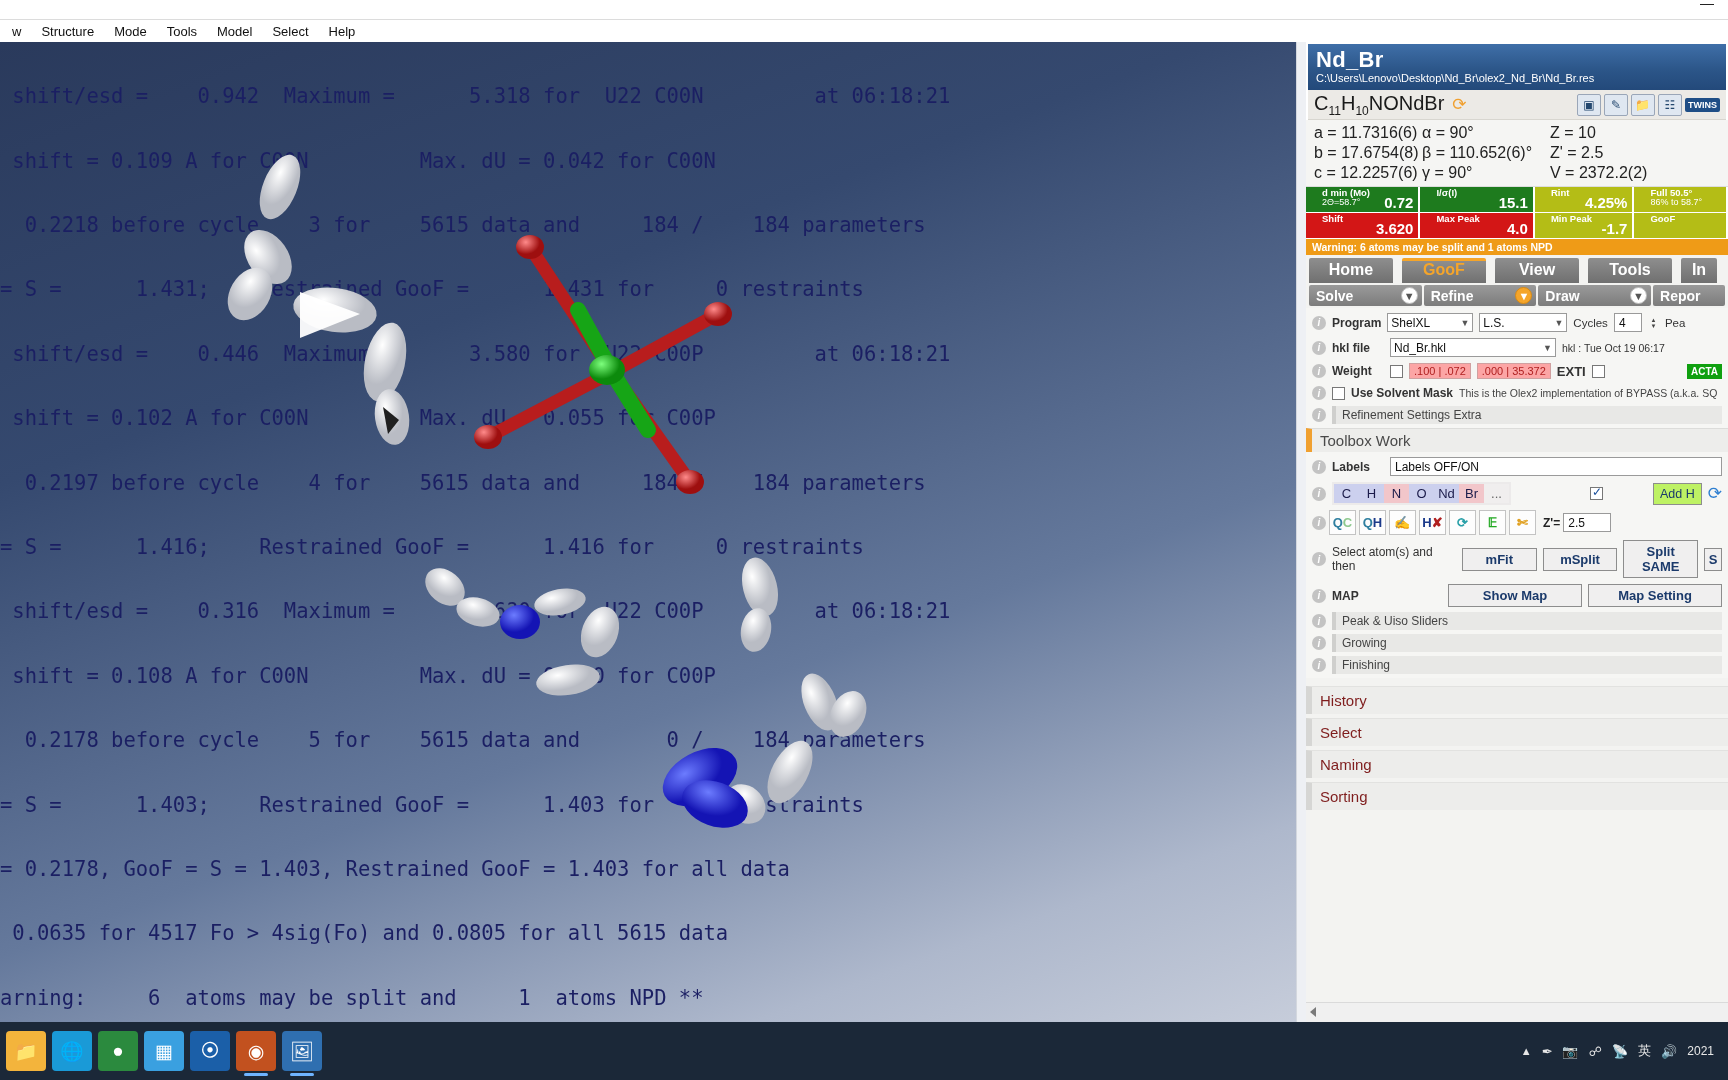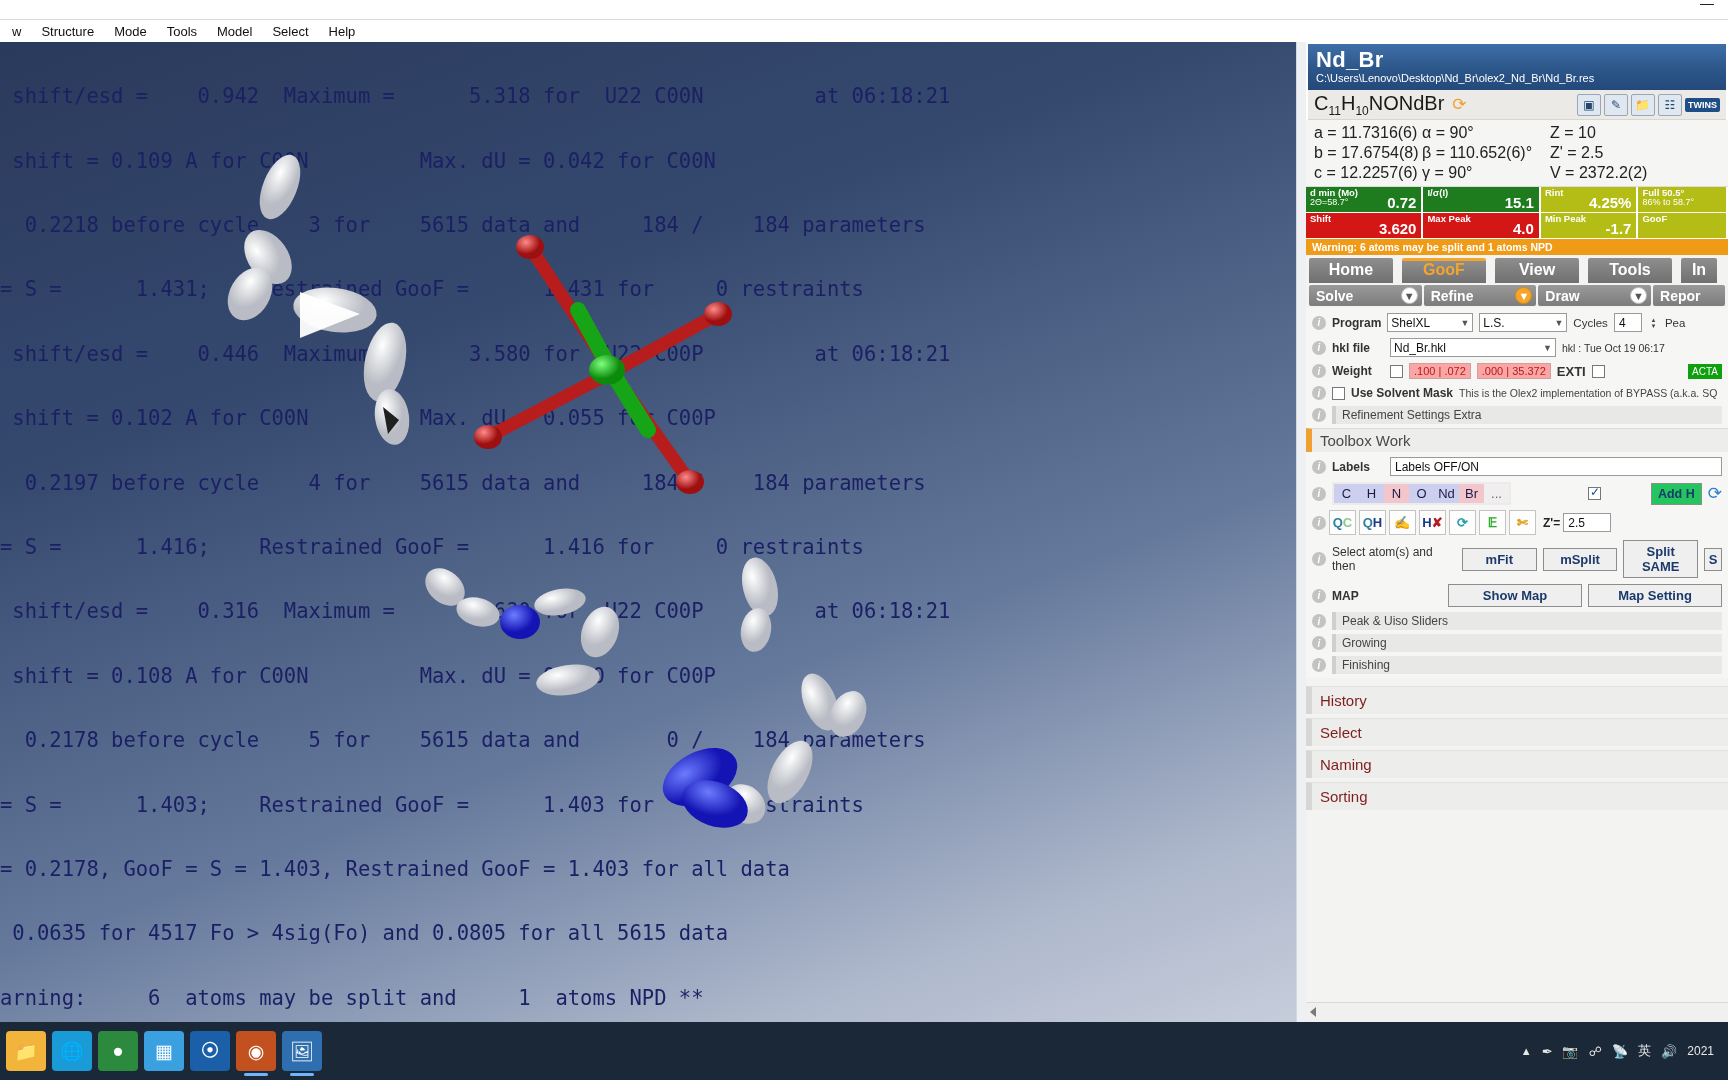--- a/index.html
+++ b/index.html
@@ -102,21 +102,21 @@
     background: #f5f5f3; border-bottom: 1px solid #ddd;
     padding: 3px 8px; font-size: 16px;
   }
   .cell div { padding: 1px 0; white-space: nowrap; }
 
   
   .stats { display: flex; flex-direction: column; }
   .srow { display: flex; height: 26px; }
   .scell {
     flex: 1; position: relative; color: #fff; border-right: 2px solid #fff;
-    border-bottom: 1px solid #fff; padding: 1px 4px; overflow: hidden;
+    border-bottom: 1px solid #fff; padding: 1px 16px; overflow: hidden;
   }
   .scell .lbl { font-size: 9.5px; font-weight: bold; line-height: 10px; }
   .scell .lbl2 { font-size: 9px; line-height: 9px; }
   .scell .val {
     position: absolute; right: 5px; bottom: 1px;
     font-size: 15px; font-weight: bold;
   }
   .sc-green { background: #1e7b1e; }
   .sc-red { background: #d31616; }
   .sc-olive { background: #b4bd16; }
@@ -173,21 +173,21 @@
   }
   .cbx { width: 13px; height: 13px; background: #fff; border: 1px solid #777; flex: 0 0 13px; }
   .cbx.checked { background:#fff; position: relative; }
   .cbx.checked:after {
     content: '✓'; position: absolute; left: 1px; top: -3px; font-size: 12px; color: #1a4f9c;
   }
   .wbox {
     border: 1px solid #d0a0a0; background: #fca5a5; color: #b02020;
     font-size: 11px; padding: 1px 4px; white-space: nowrap;
   }
-  .acta { background: #0fa00f; color: #fff; font-size: 10px; font-weight: normal; padding: 2px 4px; }
+  .acta { background: #0fa00f; color: #fff; font-size: 10px; font-weight: bold; padding: 2px 4px; }
   .cycles-lbl { font-size: 11.5px; color: #333; white-space: nowrap; }
   .spin {
     width: 11px; display: flex; flex-direction: column; font-size: 6px;
     color: #444; line-height: 6px; align-items: center;
   }
 
   
   .sect {
     background: #ededeb; border-top: 1px solid #dcdcda;
     font-size: 15px; color: #4a4a4a; padding: 3px 8px;
@@ -207,22 +207,22 @@
   
   .icorow { display: flex; align-items: center; gap: 3px; padding: 2px 6px; }
   .tico {
     width: 27px; height: 25px; border: 1px solid #c3c3c3; background: #fdfdfd;
     display: flex; align-items: center; justify-content: center;
     font-size: 13px; font-weight: bold;
   }
   .zbox { display: flex; align-items: center; gap: 3px; margin-left: 4px; font-size: 12px; }
 
   .btn {
-    background: #22c55e; border: 1px solid #8d8d8d; color: #1b3a6b;
-    font-size: 12.5px; font-weight: bold; text-align: center;
+    background: #bef264; border: 1px solid #8d8d8d; color: #1b3a6b;
+    font-size: 12.5px; font-weight: normal; text-align: center;
     padding: 3px 6px; white-space: nowrap; margin-left: 44px;
   }
   .bigbtn {
     background: #f0efef; border: 1px solid #8d8d8d; color: #1b3a6b;
     font-size: 13px; font-weight: bold; text-align: center; padding: 3px; flex: 1;
   }
 
   .subrow {
     display: flex; align-items: center; gap: 6px; padding: 2px 6px;
   }

